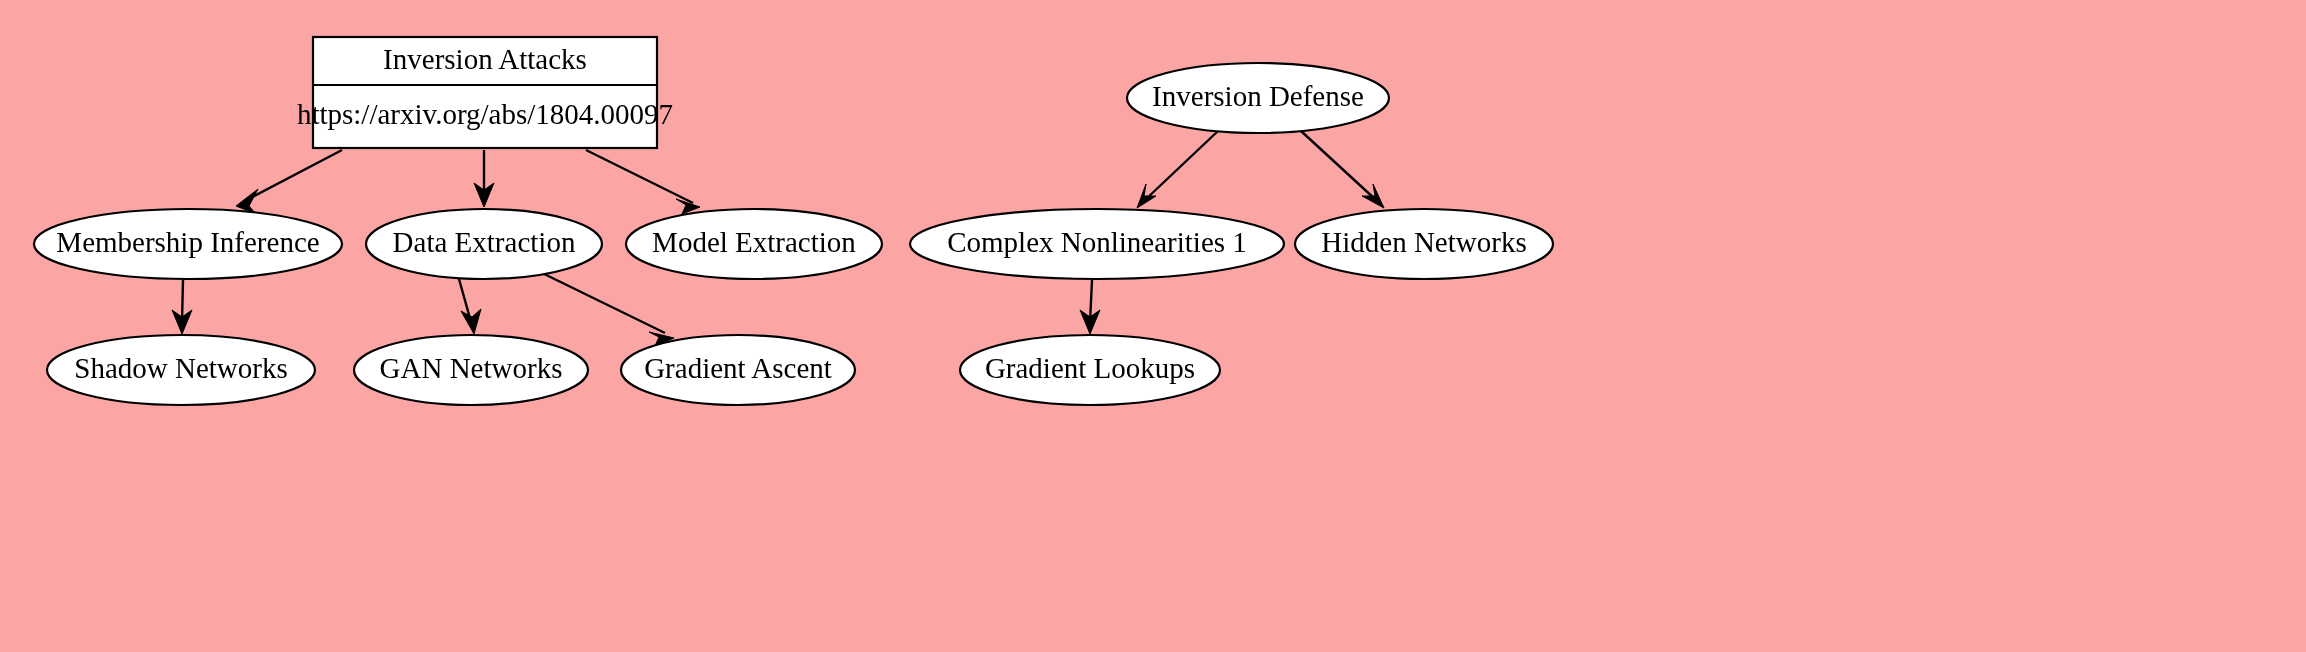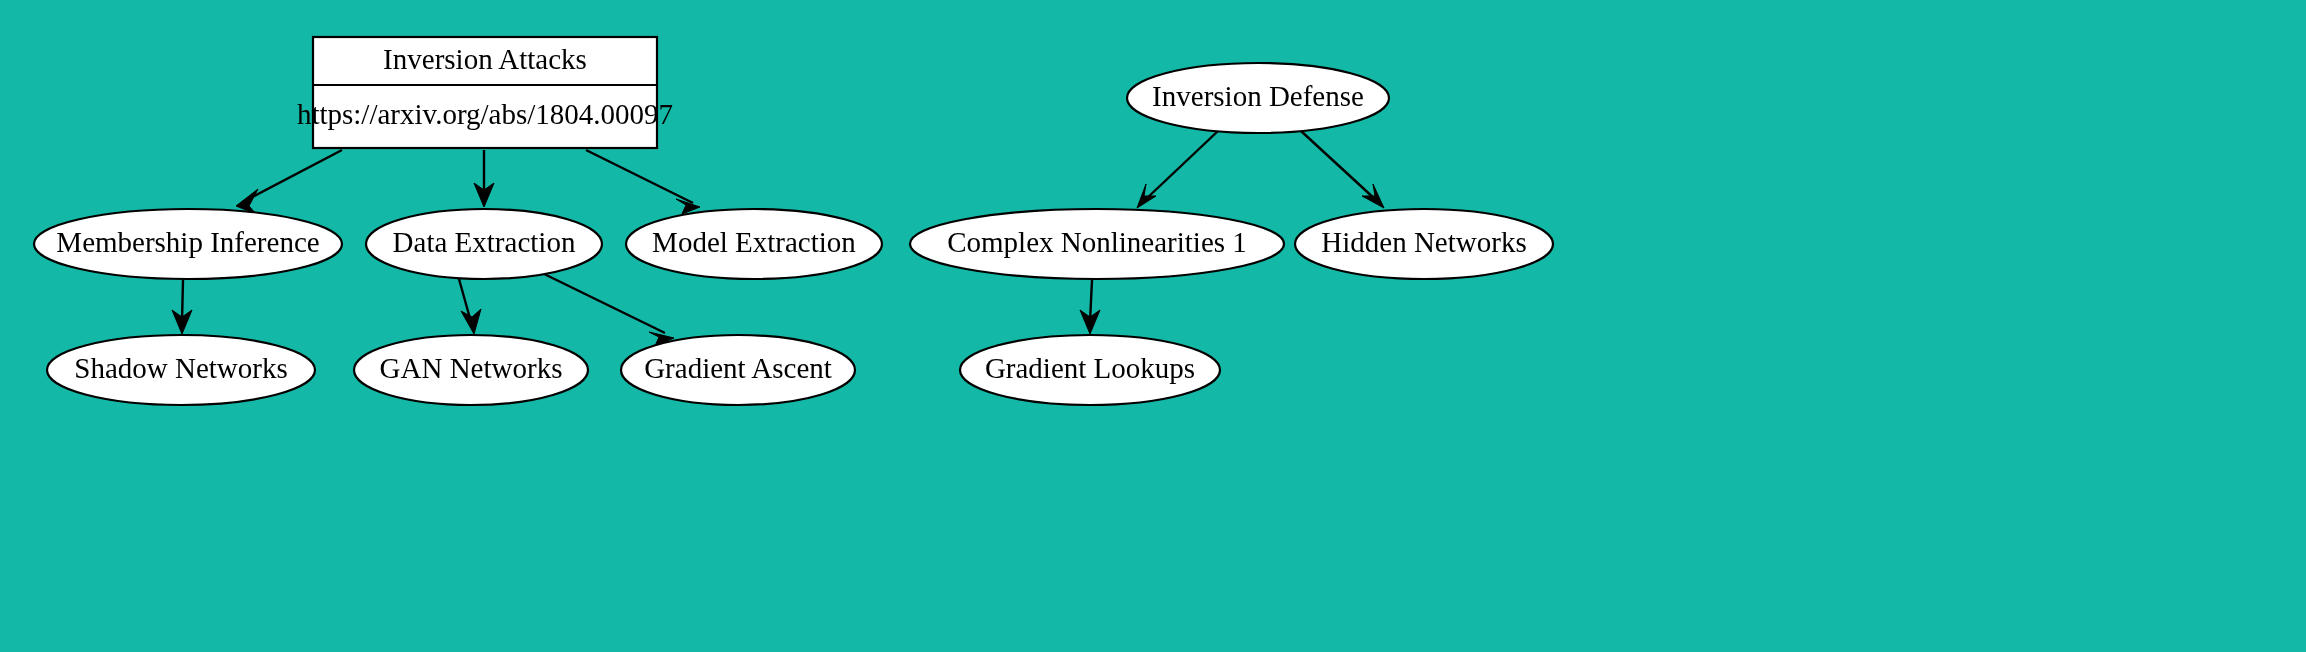--- a/index.html
+++ b/index.html
@@ -8,21 +8,21 @@
     padding: 0;
     background: #ffffff;
   }
   body {
     font-family: "Liberation Serif", "DejaVu Serif", serif;
   }
   #diagram-root {
     position: relative;
     width: 2306px;
     height: 652px;
-    background: #14b8a6;
+    background: #fca5a5;
     overflow: hidden;
   }
   #graph-svg {
     position: absolute;
     left: 0;
     top: 0;
     width: 2306px;
     height: 652px;
     display: block;
   }

